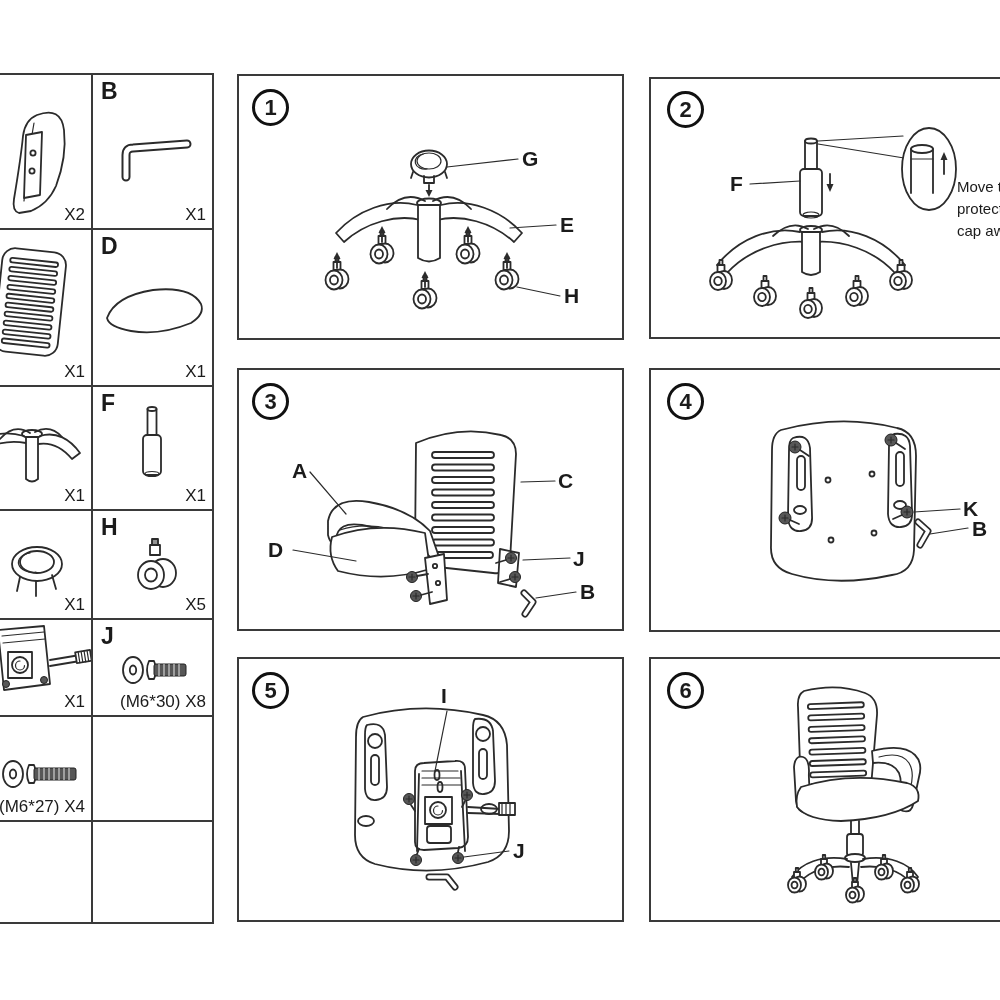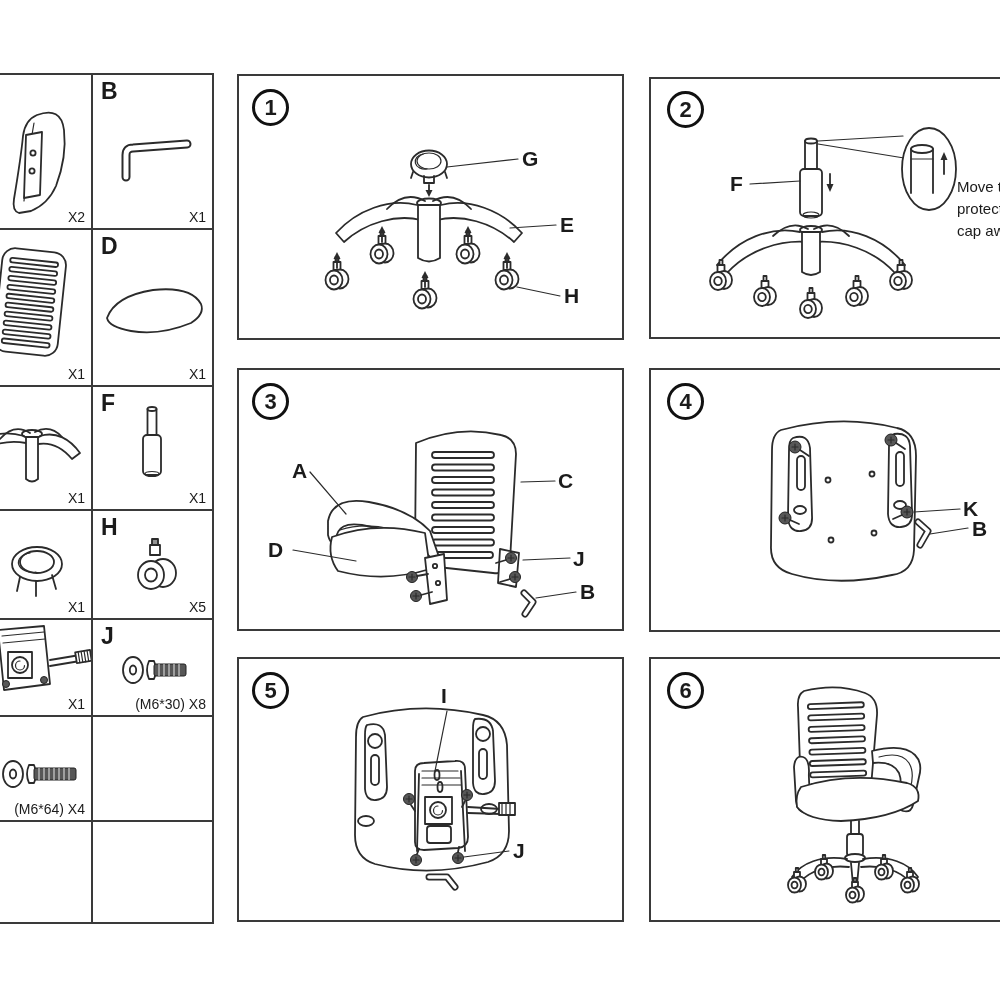--- a/index.html
+++ b/index.html
@@ -11,21 +11,21 @@
   .plabel{position:absolute;font-weight:bold;font-size:21px;line-height:1}
   .note{position:absolute;font-size:15px;line-height:22px;white-space:nowrap}
   .ptable{position:absolute;left:-62px;top:73px;width:276px;height:851px;
           border:2px solid #3a3a3a;box-sizing:border-box;background:#fff}
   .prow{display:flex;box-sizing:border-box;border-bottom:2px solid #3a3a3a}
   .prow:last-child{border-bottom:none}
   .pcell{position:relative;box-sizing:border-box}
   .pcell.l{width:153px;border-right:2px solid #3a3a3a}
   .pcell.r{flex:1}
   .pletter{position:absolute;left:8px;top:3px;font-weight:bold;font-size:23px}
-  .pqty{position:absolute;right:6px;bottom:3px;font-size:14px}
+  .pqty{position:absolute;right:6px;bottom:3px;font-size:17px}
   svg{display:block;position:absolute;left:0;top:0}
   .ln{fill:none;stroke:#2b2b2b;stroke-width:1.8;stroke-linecap:round;stroke-linejoin:round}
   .lt{fill:none;stroke:#2b2b2b;stroke-width:1.2;stroke-linecap:round}
   .fw{fill:#fff;stroke:#2b2b2b;stroke-width:1.8;stroke-linejoin:round}
   .dk{fill:#575757;stroke:#222;stroke-width:1}
   .fil{fill:#2b2b2b;stroke:none}
   .tubeA{fill:none;stroke:#2b2b2b;stroke-width:9;stroke-linecap:round;stroke-linejoin:round}
   .tubeB{fill:none;stroke:#fff;stroke-width:5;stroke-linecap:round;stroke-linejoin:round}
   .tubeSA{fill:none;stroke:#2b2b2b;stroke-width:7;stroke-linecap:round;stroke-linejoin:round}
   .tubeSB{fill:none;stroke:#fff;stroke-width:3.6;stroke-linecap:round;stroke-linejoin:round}
@@ -172,21 +172,21 @@
   <div class="prow" style="height:105px">
     <div class="pcell l">
       <svg width="151" height="103" viewBox="0 0 151 103">
         <ellipse class="ln" cx="73" cy="57" rx="10" ry="13"></ellipse>
         <ellipse class="ln" cx="73" cy="57" rx="3.2" ry="4.5"></ellipse>
         <path class="fw" d="M89,48 q-4,9 0,18 l5,0 q4,-9 0,-18 z"></path>
         <rect class="dk" x="94" y="51" width="42" height="12" rx="2"></rect>
         <path d="M99,51 v12 M104,51 v12 M109,51 v12 M114,51 v12 M119,51 v12 M124,51 v12 M129,51 v12" stroke="#cfcfcf" stroke-width="1.2"></path>
       </svg>
       <span class="pletter"></span>
-      <span class="pqty">(M6*64) X4</span>
+      <span class="pqty">(M6*27) X4</span>
     </div>
     <div class="pcell r">
       <span class="pletter"></span>
       <span class="pqty"></span>
     </div>
   </div>
 
   <div class="prow" style="height:100px">
     <div class="pcell l">
       <span class="pqty"></span>

